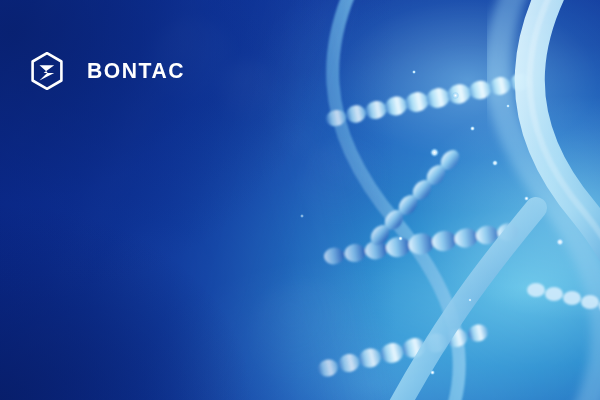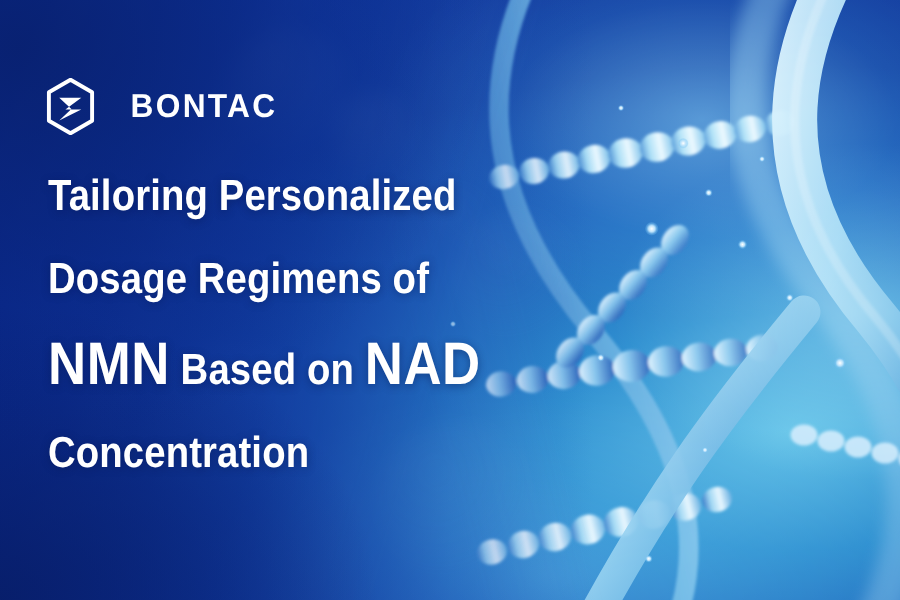--- a/index.html
+++ b/index.html
@@ -291,20 +291,14 @@
   <div class="logo">
     <span class="logo-mark">
       <svg viewBox="0 0 34 38" xmlns="http://www.w3.org/2000/svg">
         <path d="M17 1.2 L31.4 9.5 L31.4 28.5 L17 36.8 L2.6 28.5 L2.6 9.5 Z" fill="none" stroke="#ffffff" stroke-width="2.6" stroke-linejoin="round"></path>
         <path d="M9.5 13.2 L24.2 13.2 L13.6 21.0 L24.2 21.0 L9.5 28.4 L17.6 20.6 Z" fill="#ffffff"></path>
       </svg>
     </span>
     <span class="logo-text">BONTAC</span>
   </div>
 
-  <div class="headline">
-    <div class="hl-line">Tailoring Personalized</div>
-    <div class="hl-line">Dosage Regimens of</div>
-    <div class="hl-line line3"><span class="em">NMN</span> <span class="sm">Based on</span> <span class="em">NAD</span></div>
-    <div class="hl-line line4">Concentration</div>
-  </div>
 
 </div>
 
 </body></html>

